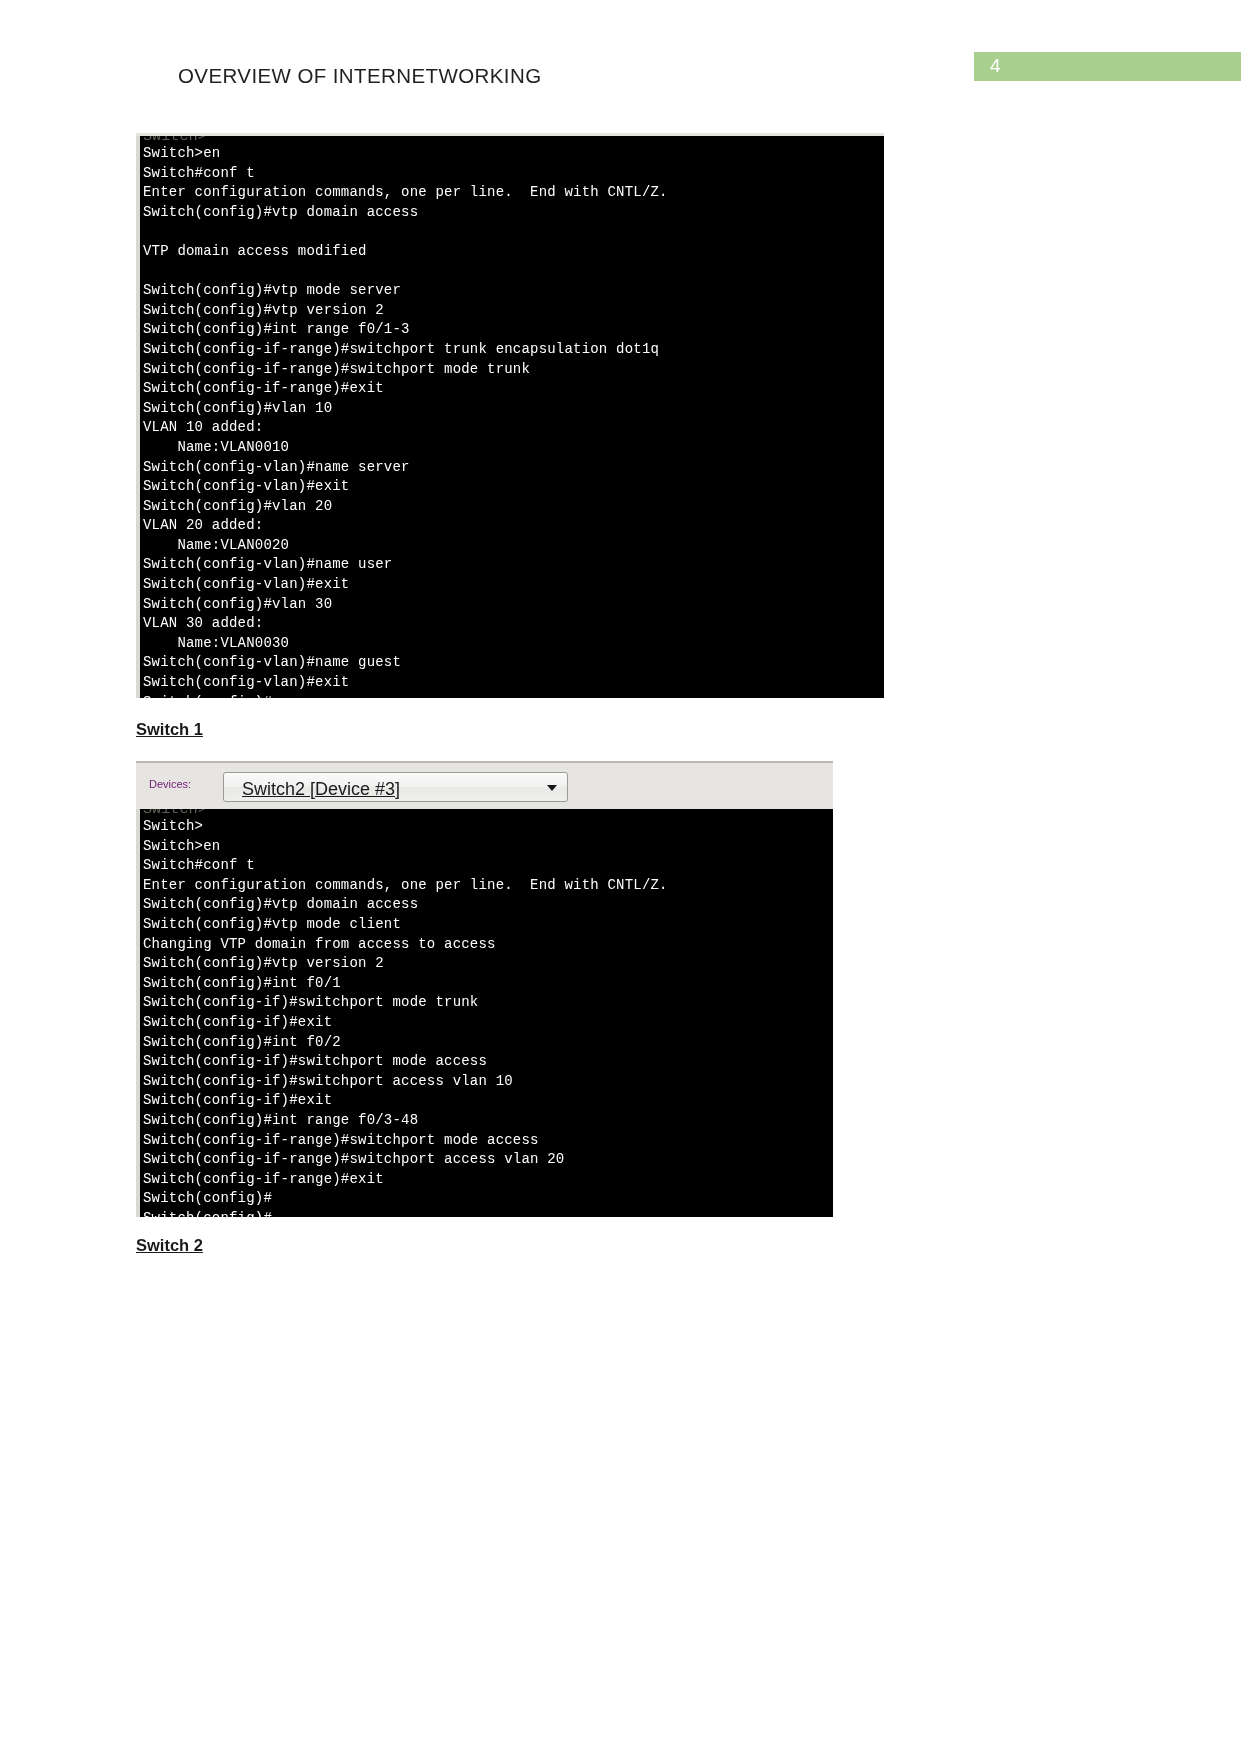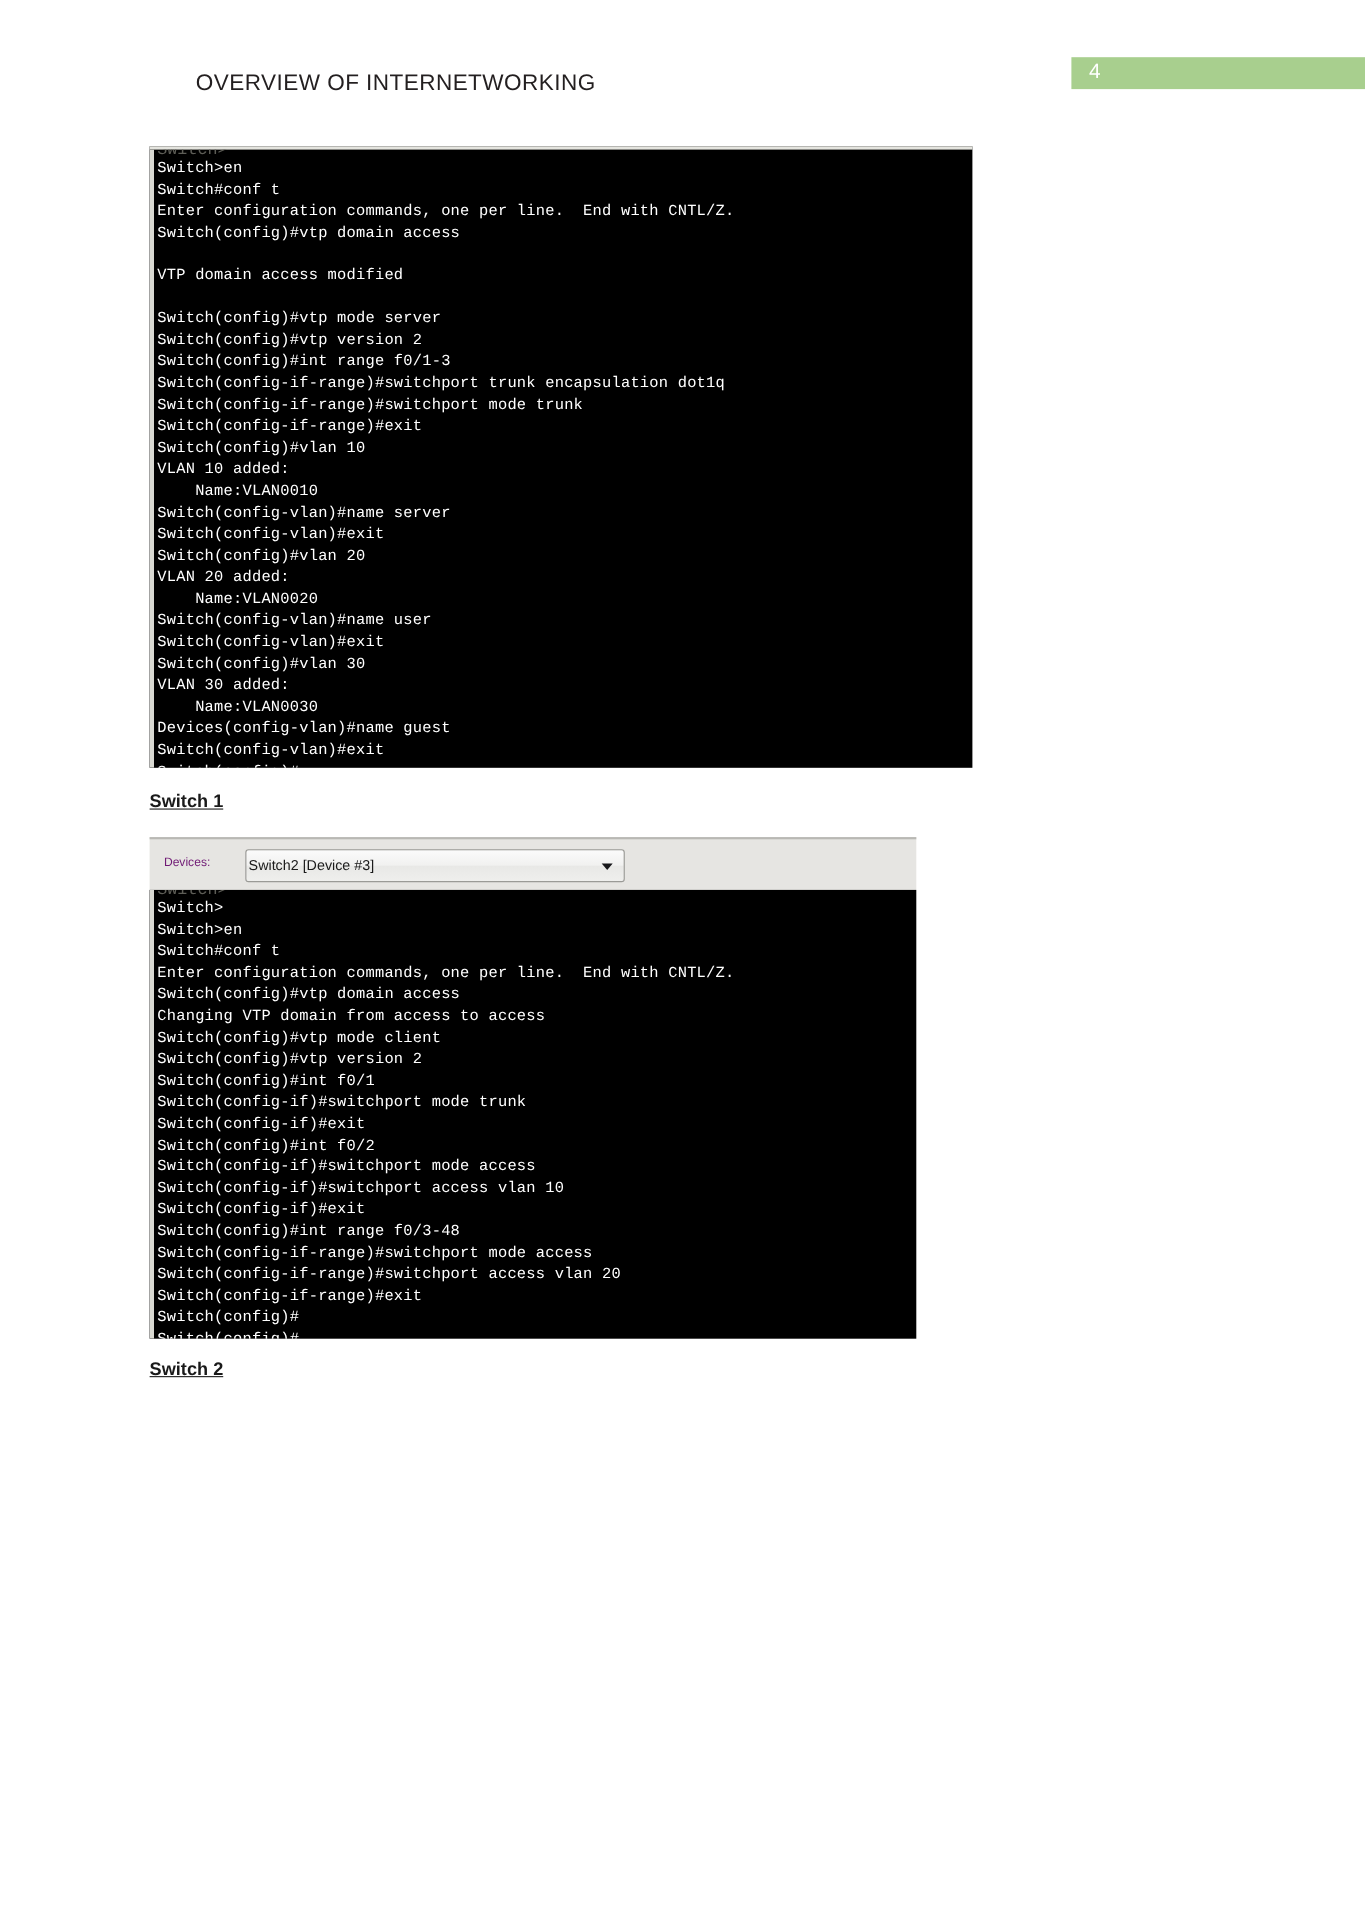--- a/index.html
+++ b/index.html
@@ -144,26 +144,27 @@
     top: 9px;
     width: 345px;
     height: 30px;
     background: linear-gradient(to bottom, #fbfbfb 0%, #f1f1f0 48%, #e8e8e6 52%, #efefed 100%);
     border: 1px solid #9a9a96;
     border-radius: 3px;
     box-sizing: border-box;
   }
   #devices-select-value {
     position: absolute;
-    left: 2px;
+    left: 18px;
     top: 6px;
-    font-size: 13px;
+    font-size: 18px;
     color: #1b1b1b;
     white-space: nowrap;
     font-family: "Liberation Sans", sans-serif;
+    text-decoration: underline;
   }
   #devices-select-arrow {
     position: absolute;
     right: 10px;
     top: 12px;
     width: 0;
     height: 0;
     border-left: 5px solid transparent;
     border-right: 5px solid transparent;
     border-top: 6px solid #17171a;
@@ -211,21 +212,21 @@
       <div class="term-line">Switch(config-vlan)#name server</div>
       <div class="term-line">Switch(config-vlan)#exit</div>
       <div class="term-line">Switch(config)#vlan 20</div>
       <div class="term-line">VLAN 20 added:</div>
       <div class="term-line">    Name:VLAN0020</div>
       <div class="term-line">Switch(config-vlan)#name user</div>
       <div class="term-line">Switch(config-vlan)#exit</div>
       <div class="term-line">Switch(config)#vlan 30</div>
       <div class="term-line">VLAN 30 added:</div>
       <div class="term-line">    Name:VLAN0030</div>
-      <div class="term-line">Devices(config-vlan)#name guest</div>
+      <div class="term-line">Switch(config-vlan)#name guest</div>
       <div class="term-line">Switch(config-vlan)#exit</div>
       <div class="term-line">Switch(config)#</div>
     </div>
 </div>
 
 <div id="caption-switch-1" class="caption">Switch 1</div>
 
 <div id="devices-toolbar">
   <span id="devices-label">Devices:</span>
   <div id="devices-select">
@@ -236,22 +237,22 @@
 
 <div id="terminal-2" class="terminal">
   <div class="term-leftrail"></div>
   <div class="term-clip-top">Switch&gt;</div>
   <div class="term-inner" id="terminal-2-lines">
       <div class="term-line">Switch&gt;</div>
       <div class="term-line">Switch&gt;en</div>
       <div class="term-line">Switch#conf t</div>
       <div class="term-line">Enter configuration commands, one per line.  End with CNTL/Z.</div>
       <div class="term-line">Switch(config)#vtp domain access</div>
+      <div class="term-line">Switch(config)#vtp mode client</div>
       <div class="term-line">Changing VTP domain from access to access</div>
-      <div class="term-line">Switch(config)#vtp mode client</div>
       <div class="term-line">Switch(config)#vtp version 2</div>
       <div class="term-line">Switch(config)#int f0/1</div>
       <div class="term-line">Switch(config-if)#switchport mode trunk</div>
       <div class="term-line">Switch(config-if)#exit</div>
       <div class="term-line">Switch(config)#int f0/2</div>
       <div class="term-line">Switch(config-if)#switchport mode access</div>
       <div class="term-line">Switch(config-if)#switchport access vlan 10</div>
       <div class="term-line">Switch(config-if)#exit</div>
       <div class="term-line">Switch(config)#int range f0/3-48</div>
       <div class="term-line">Switch(config-if-range)#switchport mode access</div>

